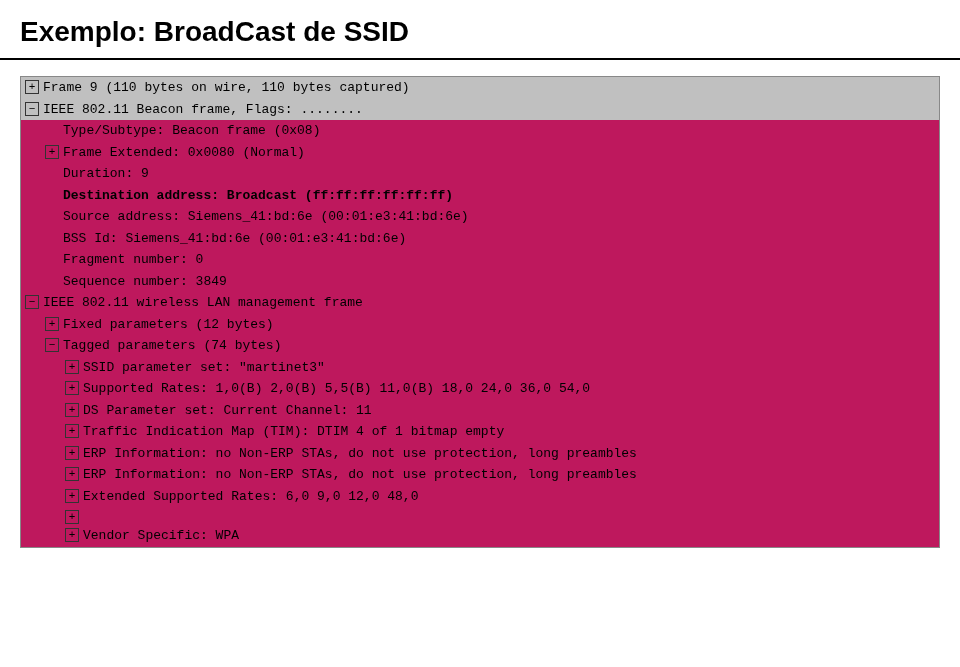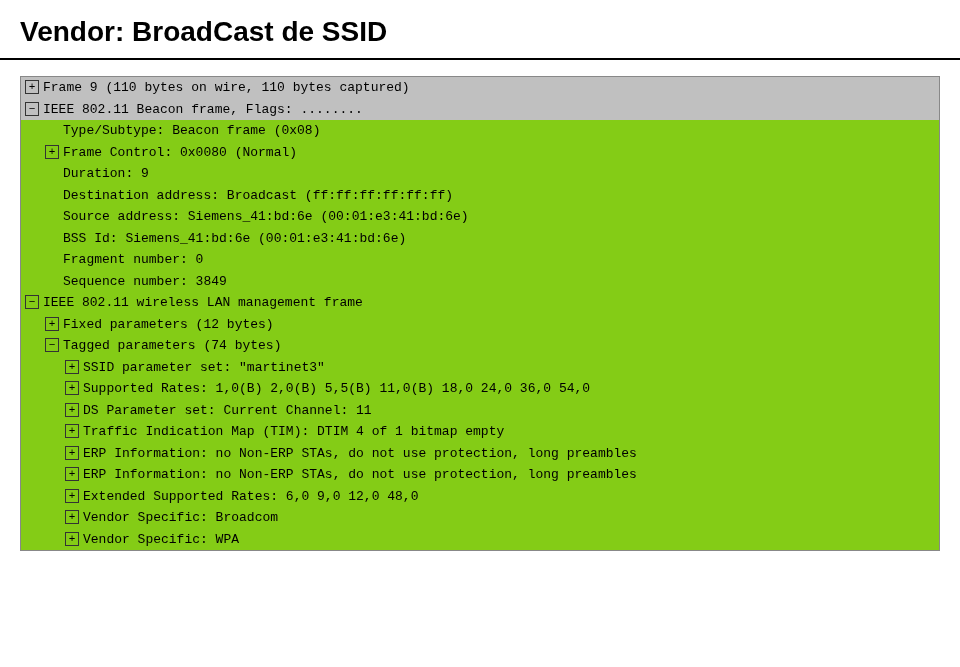--- a/index.html
+++ b/index.html
@@ -37,21 +37,21 @@
       padding: 1px 4px;
       line-height: 1.5;
       white-space: pre;
     }
 
     .packet-row.selected {
       background: #c0c0c0;
     }
 
     .packet-row.normal {
-      background: #84cc16;
+      background: #be185d;
     }
 
     .expand-icon {
       display: inline-block;
       width: 14px;
       height: 14px;
       border: 1px solid #333;
       line-height: 12px;
       text-align: center;
       font-size: 11px;
@@ -62,39 +62,39 @@
       margin-top: 2px;
     }
 
     .row-content {
       flex: 1;
     }
   </style>
 </head>
 <body>
 
-<div class="page-title">Vendor: BroadCast de SSID</div>
+<div class="page-title">Exemplo: BroadCast de SSID</div>
 
 <div class="packet-container">
 
 <div class="packet-row selected" style="padding-left: 4px;"><span class="expand-icon">+</span><span class="row-content">Frame 9 (110 bytes on wire, 110 bytes captured)</span></div>
     <div class="packet-row selected" style="padding-left: 4px;"><span class="expand-icon">−</span><span class="row-content">IEEE 802.11 Beacon frame, Flags: ........</span></div>
     <div class="packet-row normal" style="padding-left: 24px;"><span style="display:inline-block;width:18px;flex-shrink:0;"></span><span class="row-content">Type/Subtype: Beacon frame (0x08)</span></div>
-    <div class="packet-row normal" style="padding-left: 24px;"><span class="expand-icon">+</span><span class="row-content">Frame Control: 0x0080 (Normal)</span></div>
+    <div class="packet-row normal" style="padding-left: 24px;"><span class="expand-icon">+</span><span class="row-content">Frame Extended: 0x0080 (Normal)</span></div>
     <div class="packet-row normal" style="padding-left: 24px;"><span style="display:inline-block;width:18px;flex-shrink:0;"></span><span class="row-content">Duration: 9</span></div>
-    <div class="packet-row normal" style="padding-left: 24px;"><span style="display:inline-block;width:18px;flex-shrink:0;"></span><span class="row-content">Destination address: Broadcast (ff:ff:ff:ff:ff:ff)</span></div>
+    <div class="packet-row normal" style="padding-left: 24px; font-weight: bold;"><span style="display:inline-block;width:18px;flex-shrink:0;"></span><span class="row-content">Destination address: Broadcast (ff:ff:ff:ff:ff:ff)</span></div>
     <div class="packet-row normal" style="padding-left: 24px;"><span style="display:inline-block;width:18px;flex-shrink:0;"></span><span class="row-content">Source address: Siemens_41:bd:6e (00:01:e3:41:bd:6e)</span></div>
     <div class="packet-row normal" style="padding-left: 24px; align-items: center;"><span style="display:inline-block;width:18px;flex-shrink:0;"></span><span class="row-content">BSS Id: Siemens_41:bd:6e (00:01:e3:41:bd:6e)</span></div>
     <div class="packet-row normal" style="padding-left: 24px;"><span style="display:inline-block;width:18px;flex-shrink:0;"></span><span class="row-content">Fragment number: 0</span></div>
     <div class="packet-row normal" style="padding-left: 24px;"><span style="display:inline-block;width:18px;flex-shrink:0;"></span><span class="row-content">Sequence number: 3849</span></div>
     <div class="packet-row normal" style="padding-left: 4px;"><span class="expand-icon">−</span><span class="row-content">IEEE 802.11 wireless LAN management frame</span></div>
     <div class="packet-row normal" style="padding-left: 24px;"><span class="expand-icon">+</span><span class="row-content">Fixed parameters (12 bytes)</span></div>
     <div class="packet-row normal" style="padding-left: 24px;"><span class="expand-icon">−</span><span class="row-content">Tagged parameters (74 bytes)</span></div>
     <div class="packet-row normal" style="padding-left: 44px;"><span class="expand-icon">+</span><span class="row-content">SSID parameter set: "martinet3"</span></div>
     <div class="packet-row normal" style="padding-left: 44px;"><span class="expand-icon">+</span><span class="row-content">Supported Rates: 1,0(B) 2,0(B) 5,5(B) 11,0(B) 18,0 24,0 36,0 54,0</span></div>
     <div class="packet-row normal" style="padding-left: 44px;"><span class="expand-icon">+</span><span class="row-content">DS Parameter set: Current Channel: 11</span></div>
     <div class="packet-row normal" style="padding-left: 44px;"><span class="expand-icon">+</span><span class="row-content">Traffic Indication Map (TIM): DTIM 4 of 1 bitmap empty</span></div>
     <div class="packet-row normal" style="padding-left: 44px;"><span class="expand-icon">+</span><span class="row-content">ERP Information: no Non-ERP STAs, do not use protection, long preambles</span></div>
     <div class="packet-row normal" style="padding-left: 44px;"><span class="expand-icon">+</span><span class="row-content">ERP Information: no Non-ERP STAs, do not use protection, long preambles</span></div>
     <div class="packet-row normal" style="padding-left: 44px;"><span class="expand-icon">+</span><span class="row-content">Extended Supported Rates: 6,0 9,0 12,0 48,0</span></div>
-    <div class="packet-row normal" style="padding-left: 44px;"><span class="expand-icon">+</span><span class="row-content">Vendor Specific: Broadcom</span></div>
+    <div class="packet-row normal" style="padding-left: 44px;"><span class="expand-icon">+</span></div>
     <div class="packet-row normal" style="padding-left: 44px;"><span class="expand-icon">+</span><span class="row-content">Vendor Specific: WPA</span></div>
   </div>
 
 </body></html>

